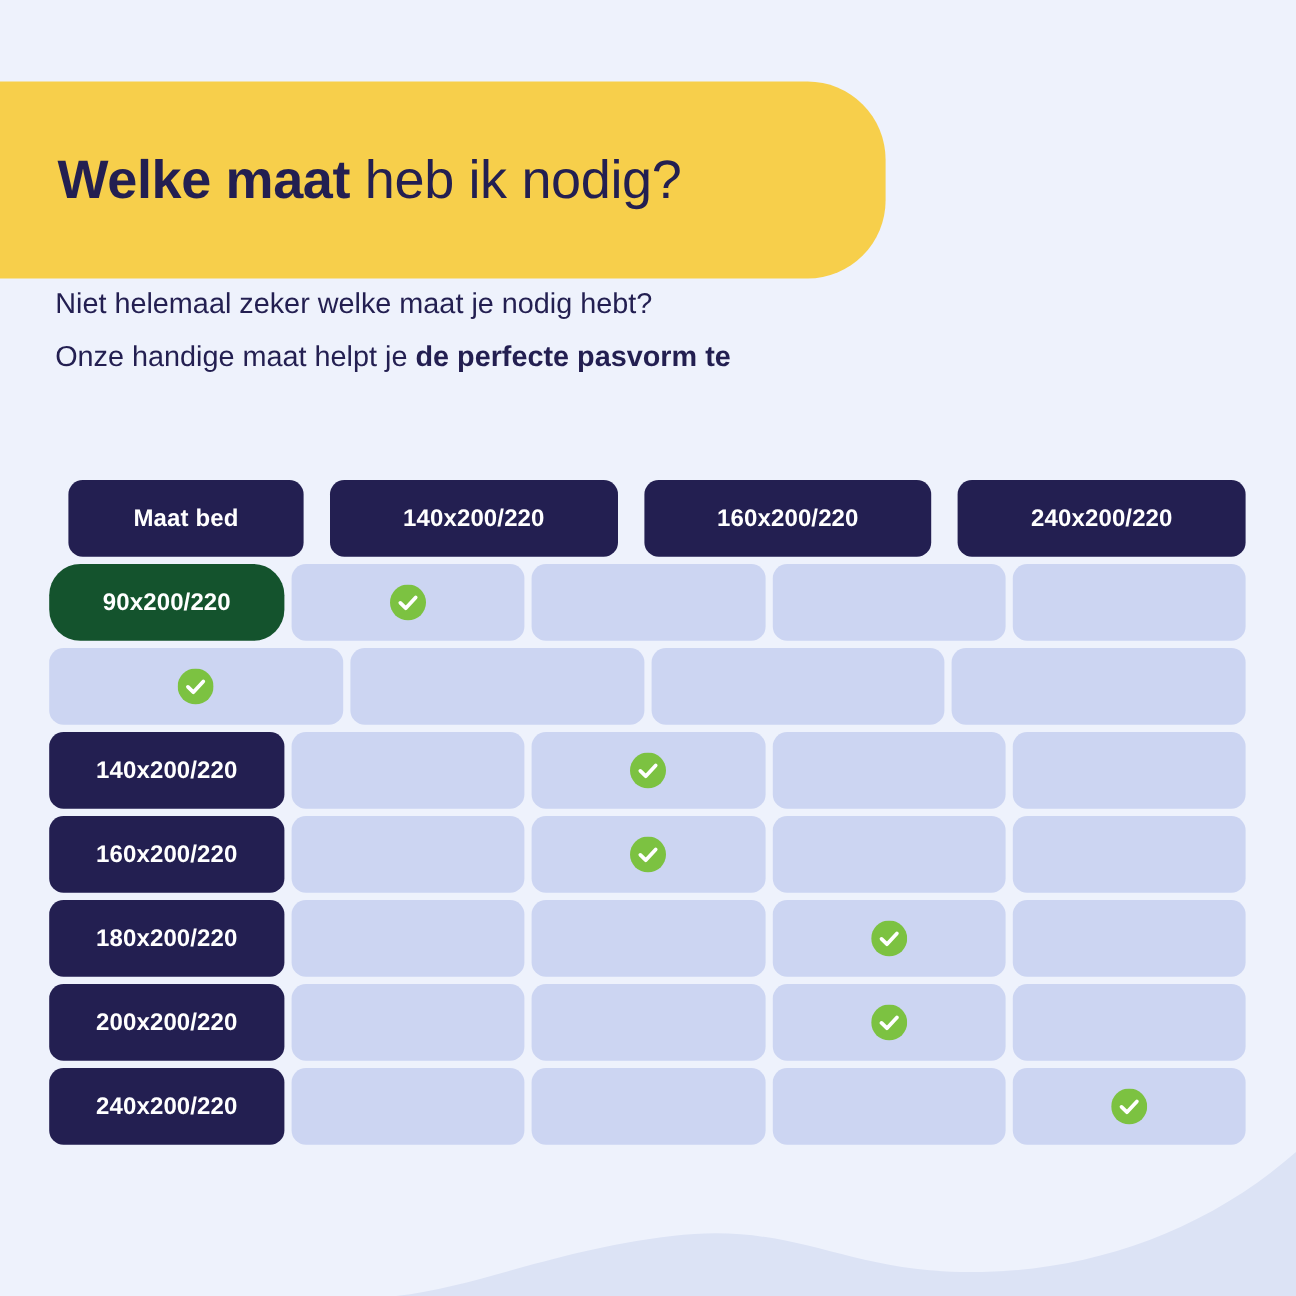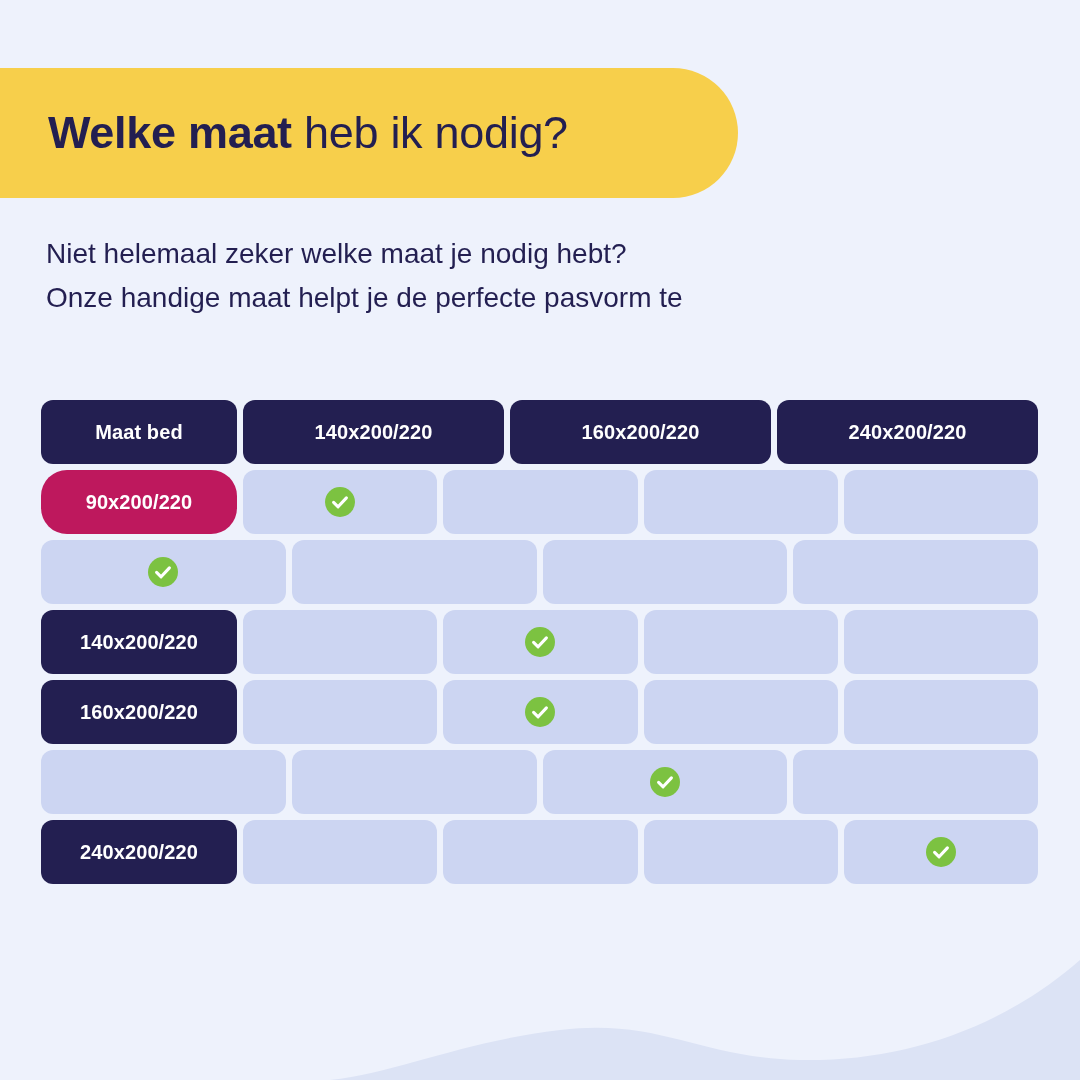--- a/index.html
+++ b/index.html
@@ -26,21 +26,21 @@
     pointer-events: none;
     z-index: 0;
   }
 
   
   .title-banner {
     position: absolute;
     left: 0;
     top: 68px;
     width: 738px;
-    height: 130px;
+    height: 164px;
     background: #f7cf4b;
     border-top-right-radius: 65px;
     border-bottom-right-radius: 65px;
     display: flex;
     align-items: center;
     z-index: 2;
   }
   .title-text {
     padding-left: 48px;
     font-size: 45px;
@@ -53,28 +53,28 @@
   .title-text .strong {
     font-weight: 700;
   }
 
   
   .intro {
     position: absolute;
     left: 46px;
     top: 232px;
     width: 880px;
-    font-size: 28px;
+    font-size: 24px;
     line-height: 44px;
     color: #231f51;
     font-weight: 400;
     z-index: 2;
   }
   .intro .strong {
-    font-weight: 400;
+    font-weight: 700;
   }
 
   
   .size-table {
     position: absolute;
     left: 41px;
     top: 400px;
     width: 997px;
     z-index: 2;
     display: flex;
@@ -104,20 +104,21 @@
     color: #ffffff;
     font-weight: 700;
     font-size: 20px;
     letter-spacing: 0.1px;
   }
   .cell.light {
     background: #ccd5f2;
   }
   .header-row .cell.dark {
     font-size: 20px;
+    margin-left: 16px;
   }
 
   
   .check-icon {
     width: 30px;
     height: 30px;
     display: block;
   }
   .check-icon .disc {
     fill: #7cc241;
@@ -149,21 +150,21 @@
 <div class="size-table">
 
   <div class="t-row header-row">
     <div class="cell label-col dark" style="background: rgb(35, 31, 81);">Maat bed</div>
     <div class="cell data-col dark" style="background: rgb(35, 31, 81);">140x200/220</div>
     <div class="cell data-col dark" style="background: rgb(35, 31, 81);">160x200/220</div>
     <div class="cell data-col dark" style="background: rgb(35, 31, 81);">240x200/220</div>
   </div>
 
   <div class="t-row">
-    <div class="cell label-col dark" style="background: #be185d; border-radius: 26px;">90x200/220</div>
+    <div class="cell label-col dark" style="background: #14532d; border-radius: 26px;">90x200/220</div>
     <div class="cell data-col light" style="background: rgb(204, 213, 242);">
         <svg class="check-icon" viewBox="0 0 30 30" aria-hidden="true">
           <circle class="disc" cx="15" cy="15" r="15" fill="#7cc241"></circle>
           <path class="tick" d="M8.6 15.4 L13.1 19.8 L21.4 10.9"></path>
         </svg>
       </div>
     <div class="cell data-col light" style="background: rgb(204, 213, 242);"></div>
     <div class="cell data-col light" style="background: rgb(204, 213, 242);"></div>
     <div class="cell data-col light" style="background: rgb(204, 213, 242);"></div>
   </div>
@@ -200,31 +201,44 @@
         <svg class="check-icon" viewBox="0 0 30 30" aria-hidden="true">
           <circle class="disc" cx="15" cy="15" r="15" fill="#7cc241"></circle>
           <path class="tick" d="M8.6 15.4 L13.1 19.8 L21.4 10.9"></path>
         </svg>
       </div>
     <div class="cell data-col light" style="background: rgb(204, 213, 242);"></div>
     <div class="cell data-col light" style="background: rgb(204, 213, 242);"></div>
   </div>
 
   <div class="t-row">
-    <div class="cell data-col light" style="background: rgb(204, 213, 242);"></div>
-    <div class="cell data-col light" style="background: rgb(204, 213, 242);"></div>
-    <div class="cell data-col light" style="background: rgb(204, 213, 242);">
-        <svg class="check-icon" viewBox="0 0 30 30" aria-hidden="true">
-          <circle class="disc" cx="15" cy="15" r="15" fill="#7cc241"></circle>
-          <path class="tick" d="M8.6 15.4 L13.1 19.8 L21.4 10.9"></path>
-        </svg>
-      </div>
-    <div class="cell data-col light" style="background: rgb(204, 213, 242);"></div>
-  </div>
-
+    <div class="cell label-col dark" style="background: rgb(35, 31, 81);">180x200/220</div>
+    <div class="cell data-col light" style="background: rgb(204, 213, 242);"></div>
+    <div class="cell data-col light" style="background: rgb(204, 213, 242);"></div>
+    <div class="cell data-col light" style="background: rgb(204, 213, 242);">
+        <svg class="check-icon" viewBox="0 0 30 30" aria-hidden="true">
+          <circle class="disc" cx="15" cy="15" r="15" fill="#7cc241"></circle>
+          <path class="tick" d="M8.6 15.4 L13.1 19.8 L21.4 10.9"></path>
+        </svg>
+      </div>
+    <div class="cell data-col light" style="background: rgb(204, 213, 242);"></div>
+  </div>
+
+  <div class="t-row">
+    <div class="cell label-col dark" style="background: rgb(35, 31, 81);">200x200/220</div>
+    <div class="cell data-col light" style="background: rgb(204, 213, 242);"></div>
+    <div class="cell data-col light" style="background: rgb(204, 213, 242);"></div>
+    <div class="cell data-col light" style="background: rgb(204, 213, 242);">
+        <svg class="check-icon" viewBox="0 0 30 30" aria-hidden="true">
+          <circle class="disc" cx="15" cy="15" r="15" fill="#7cc241"></circle>
+          <path class="tick" d="M8.6 15.4 L13.1 19.8 L21.4 10.9"></path>
+        </svg>
+      </div>
+    <div class="cell data-col light" style="background: rgb(204, 213, 242);"></div>
+  </div>
 
   <div class="t-row">
     <div class="cell label-col dark" style="background: rgb(35, 31, 81);">240x200/220</div>
     <div class="cell data-col light" style="background: rgb(204, 213, 242);"></div>
     <div class="cell data-col light" style="background: rgb(204, 213, 242);"></div>
     <div class="cell data-col light" style="background: rgb(204, 213, 242);"></div>
     <div class="cell data-col light" style="background: rgb(204, 213, 242);">
         <svg class="check-icon" viewBox="0 0 30 30" aria-hidden="true">
           <circle class="disc" cx="15" cy="15" r="15" fill="#7cc241"></circle>
           <path class="tick" d="M8.6 15.4 L13.1 19.8 L21.4 10.9"></path>

